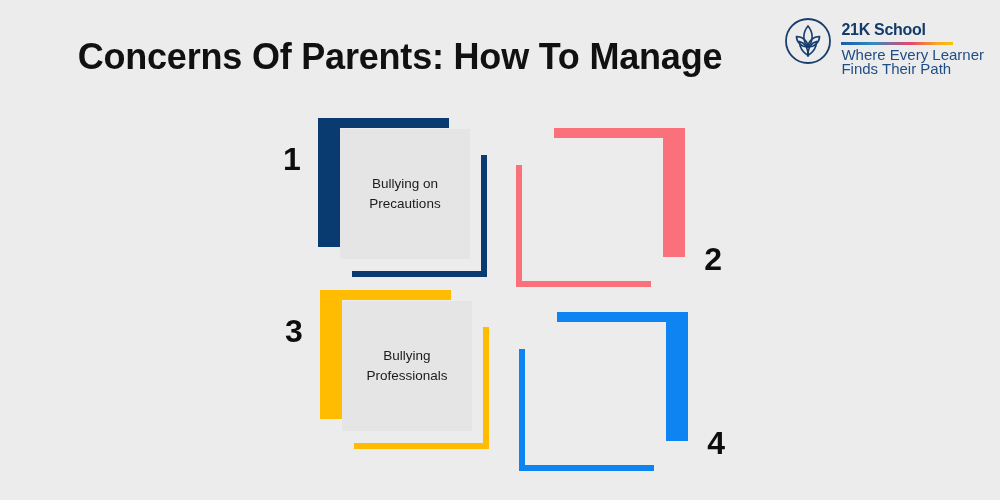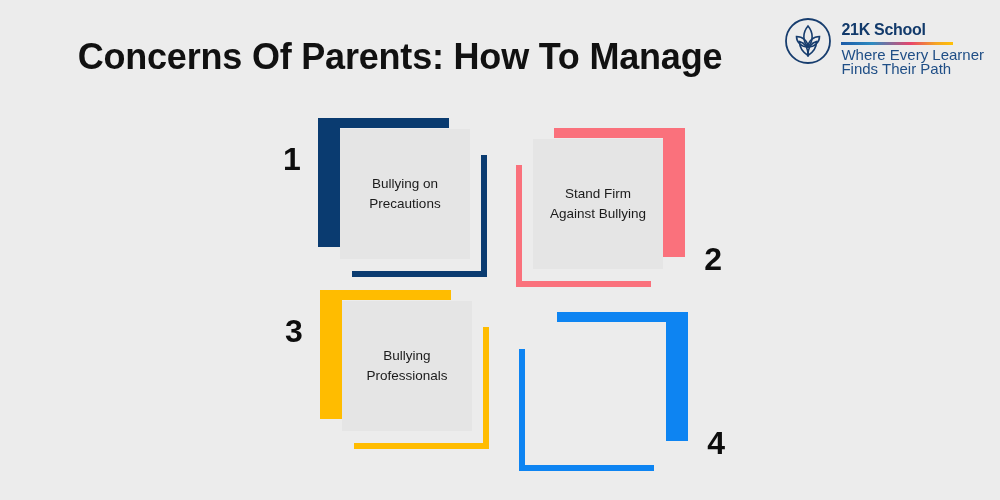--- a/index.html
+++ b/index.html
@@ -199,24 +199,20 @@
 
 <div class="card orient-b" id="card-2" style="left:510px; top:128px;">
   <div class="thick-bracket">
     <div class="thick-arm-v" style="background: rgb(250, 113, 124);"></div>
     <div class="thick-arm-h" style="background: rgb(250, 113, 124);"></div>
   </div>
   <div class="thin-bracket">
     <div class="thin-arm-v" style="background: rgb(250, 113, 124);"></div>
     <div class="thin-arm-h" style="background: rgb(250, 113, 124);"></div>
   </div>
-  <div class="card-panel">
-    <div class="card-label">Stand Firm
-Against Bullying</div>
-  </div>
   <div class="card-number">2</div>
 </div>
 
 <div class="card orient-a" id="card-3" style="left:320px; top:290px;">
   <div class="thick-bracket">
     <div class="thick-arm-v" style="background: rgb(255, 188, 0);"></div>
     <div class="thick-arm-h" style="background: rgb(255, 188, 0);"></div>
   </div>
   <div class="thin-bracket">
     <div class="thin-arm-v" style="background: rgb(255, 188, 0);"></div>

